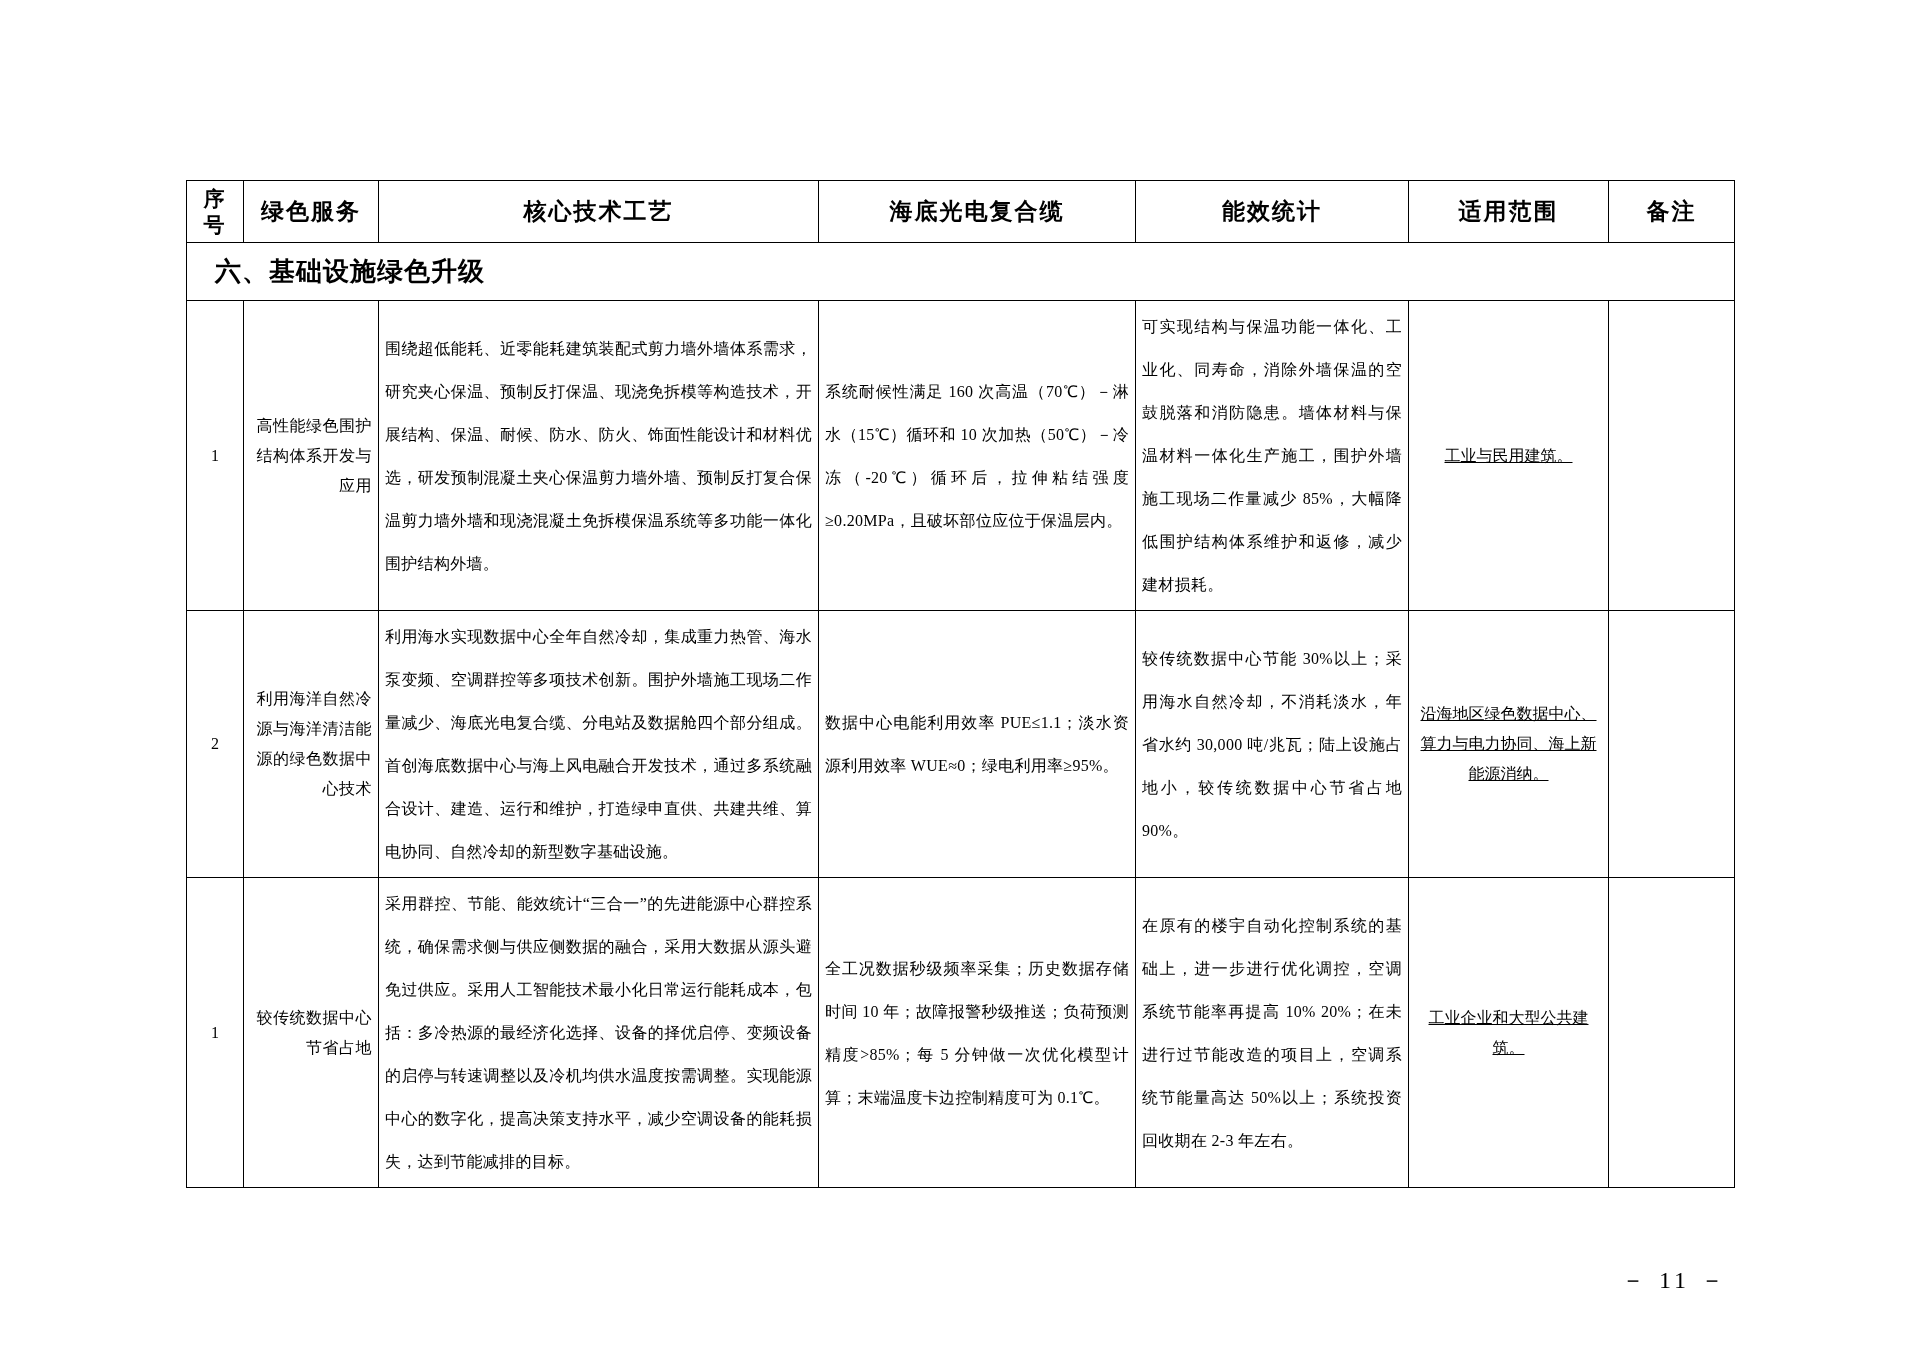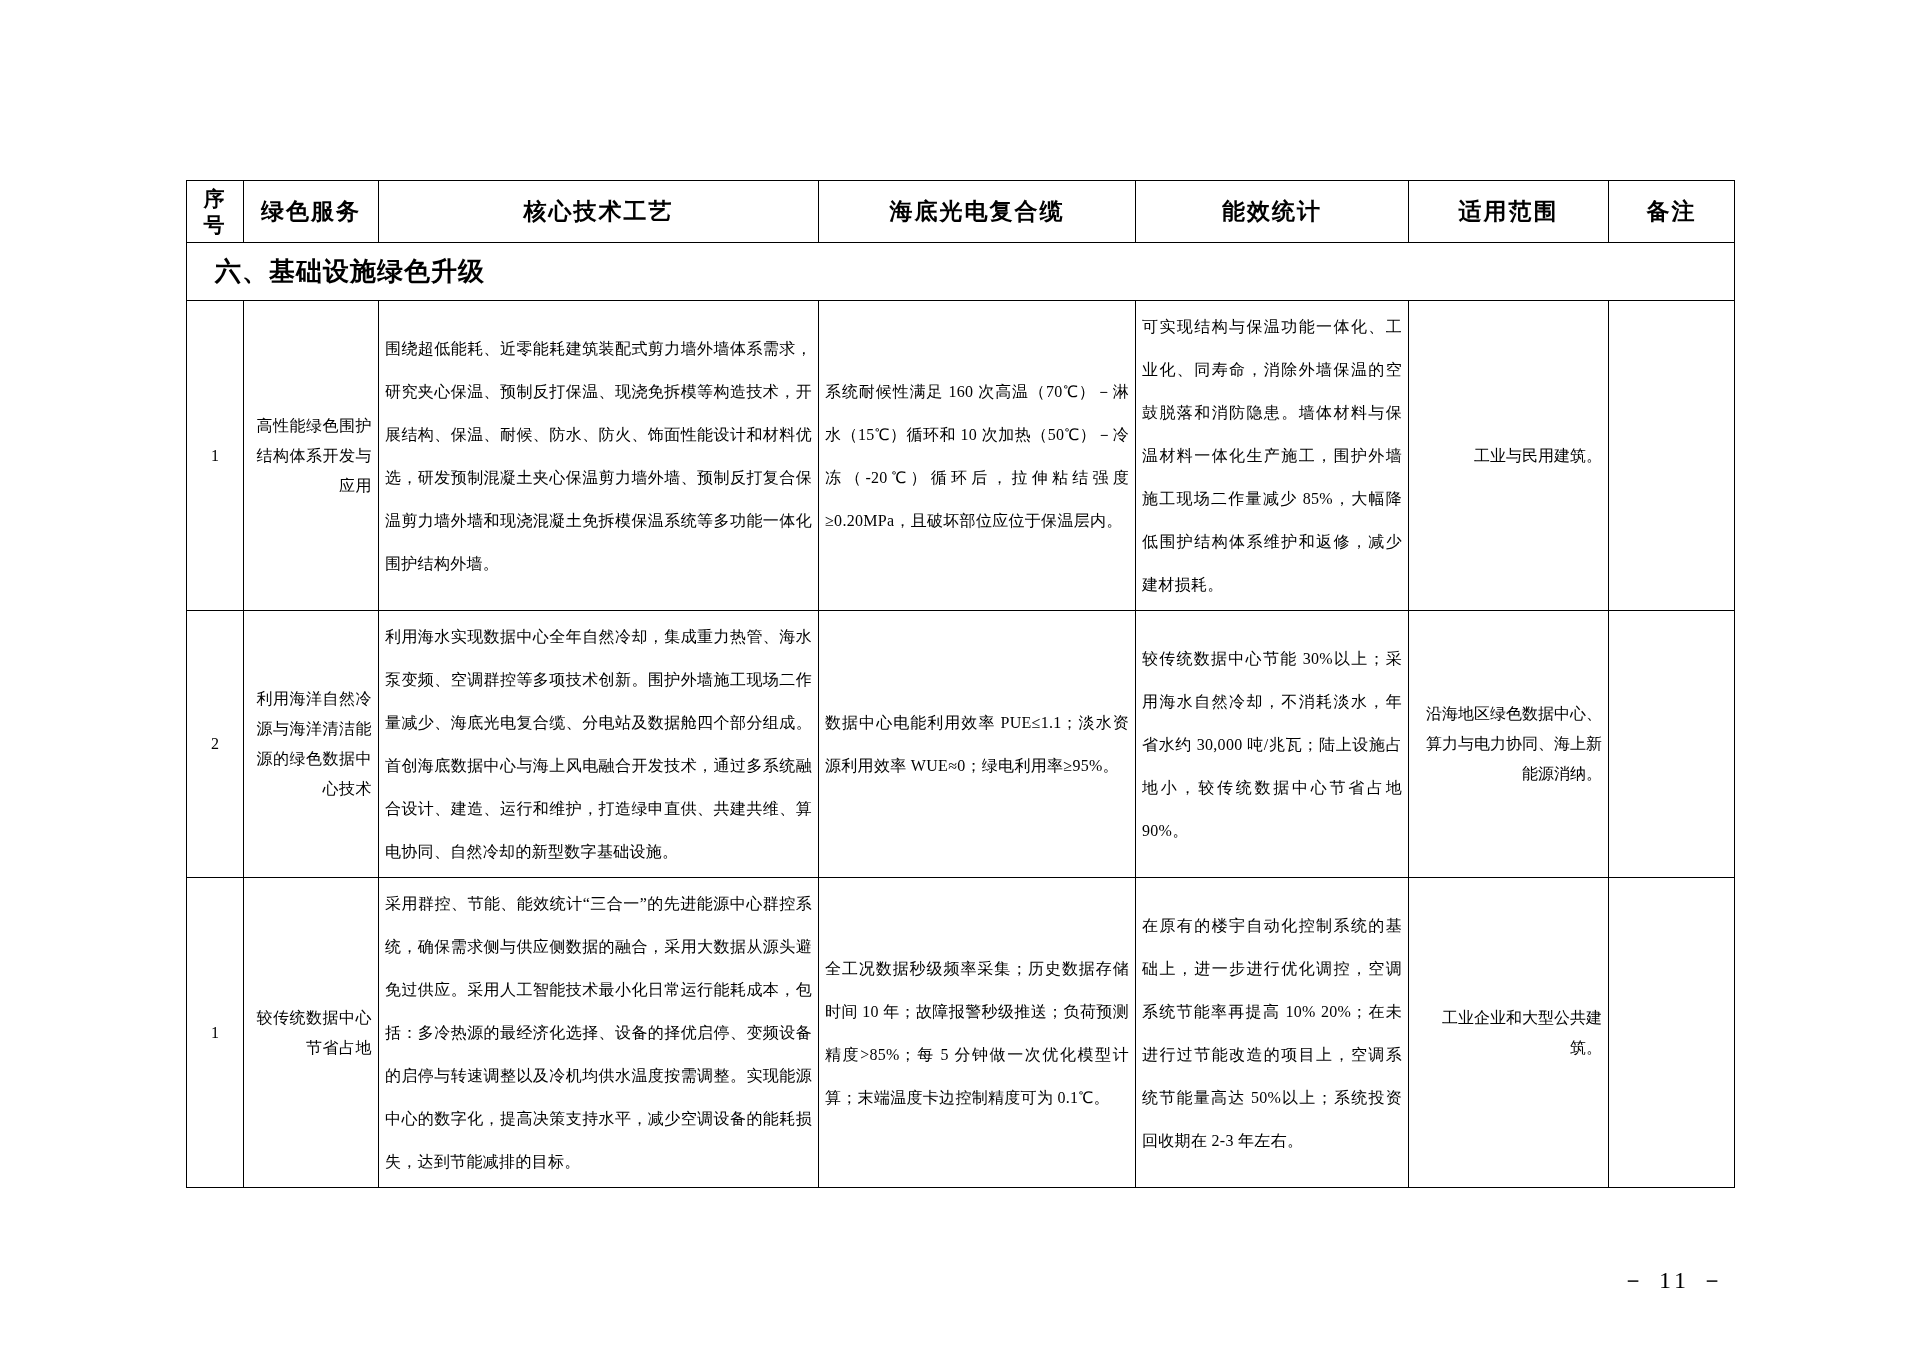--- a/index.html
+++ b/index.html
@@ -78,25 +78,26 @@
   .cell-body {
     text-align: justify;
     text-justify: inter-ideograph;
     font-size: 16px;
     line-height: 43px;
     letter-spacing: 0.3px;
     vertical-align: middle;
     padding: 8px 10px;
   }
   .cell-scope {
-    text-align: right;
+    text-align: center;
     font-size: 16px;
     line-height: 30px;
     vertical-align: middle;
     padding: 8px 10px;
+    text-decoration: underline;
   }
   .cell-remark { }
   .page-number {
     position: absolute;
     right: 192px;
     bottom: 61px;
     font-size: 24px;
     letter-spacing: 4px;
     font-family: "Liberation Serif", serif;
   }

